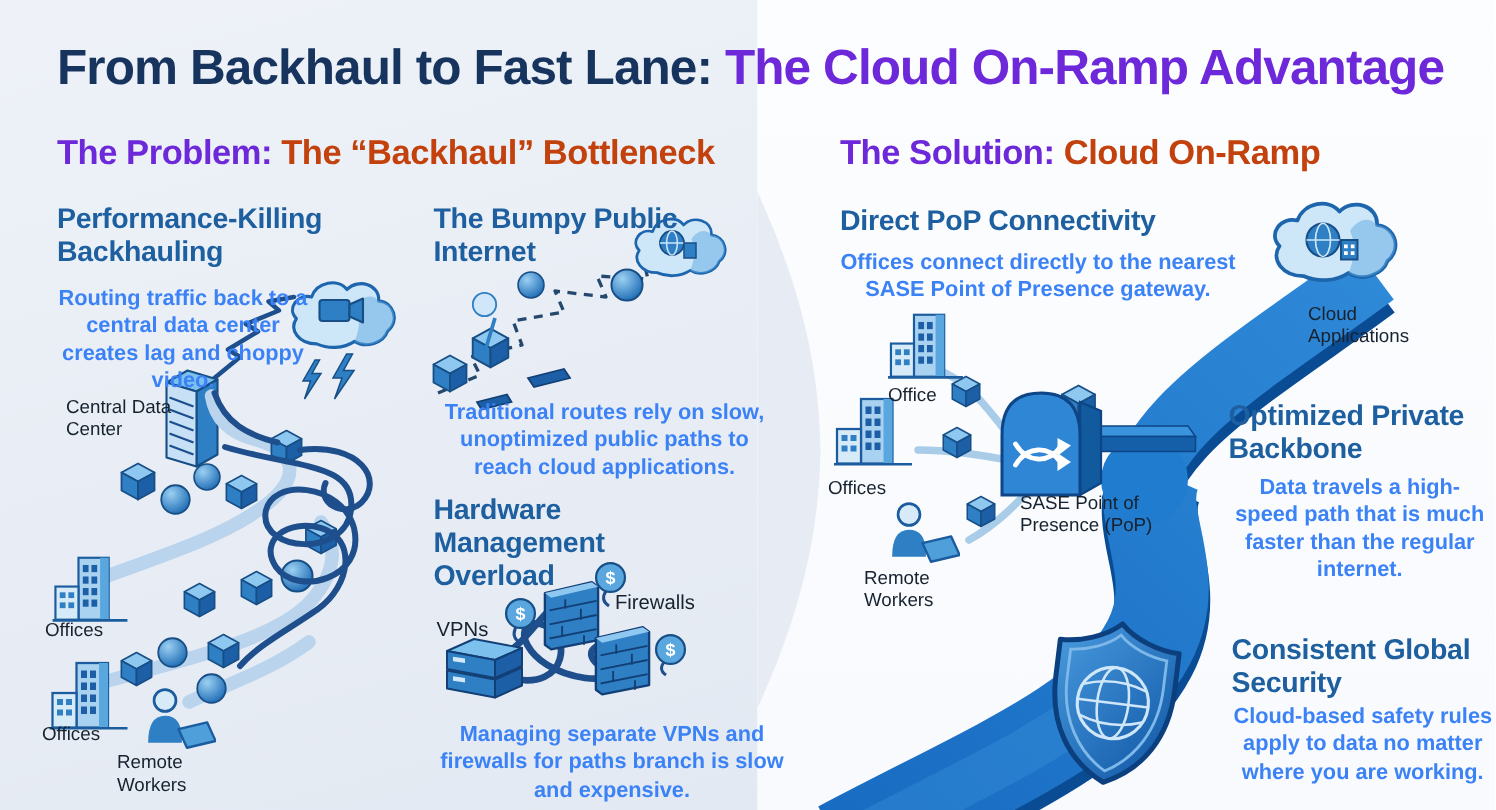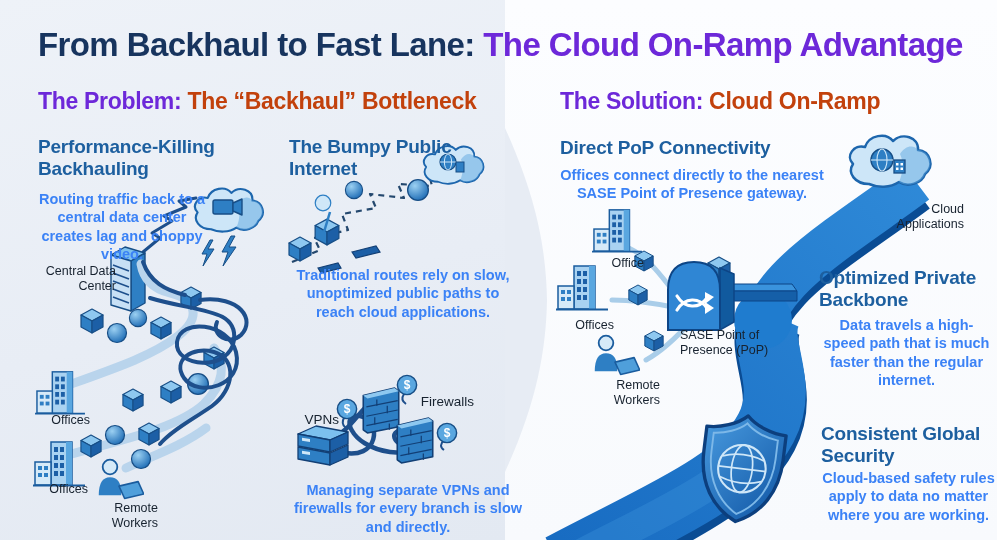--- a/index.html
+++ b/index.html
@@ -13,21 +13,21 @@
   svg{display:block;}
   svg text{font-family:"Liberation Sans",sans-serif;}
   .h1{font-size:33px;font-weight:700;letter-spacing:-0.6px;white-space:nowrap;}
   .h1 .pre{color:#17345e;}
   .h1 .hi{color:#6d28d9;margin-top:15px;}
   .h2{font-size:23px;font-weight:700;letter-spacing:-0.3px;white-space:nowrap;}
   .h2 .pre{color:#6d28d9;}
   .h2 .main{color:#c2410c;}
   .ih{font-size:19px;font-weight:700;color:#1d5f9f;line-height:1.16;letter-spacing:-0.2px;}
   .ib{font-size:14.5px;font-weight:700;color:#3b82f6;line-height:1.26;text-align:center;}
-  .lbl{font-size:12.5px;font-weight:500;color:#17222f;line-height:1.18;text-align:right;}
+  .lbl{font-size:12.5px;font-weight:500;color:#17222f;line-height:1.18;text-align:left;}
   .lbl.la{text-align:left;margin-left:22px;}
   .lbl.big{font-size:13.5px;}
 </style>
 </head>
 <body>
 
 <div class="stage">
 
   <div class="abs left-bg"></div>
   <div class="abs right-bg"></div>
@@ -266,21 +266,22 @@
   <div class="abs h2" style="left:560px;top:88px">
     <span class="pre">The Solution: </span><span class="main">Cloud On-Ramp</span>
   </div>
 
   <div class="abs ih" style="left:38px;top:136px;width:235px">Performance-Killing Backhauling</div>
   <div class="abs ib" style="left:38px;top:190px;width:168px">Routing traffic back to a central data center creates lag and choppy video.</div>
 
   <div class="abs ih" style="left:289px;top:136px;width:190px">The Bumpy Public Internet</div>
   <div class="abs ib" style="left:289px;top:266px;width:228px">Traditional routes rely on slow, unoptimized public paths to reach cloud applications.</div>
 
-  <div class="abs ib" style="left:289px;top:481px;width:238px">Managing separate VPNs and firewalls for every branch is slow and directly.</div>
+  <div class="abs ih" style="left:289px;top:330px;width:190px">Hardware Management Overload</div>
+  <div class="abs ib" style="left:289px;top:481px;width:238px">Managing separate VPNs and firewalls for paths branch is slow and expensive.</div>
 
   <div class="abs ih" style="left:560px;top:137px;width:270px">Direct PoP Connectivity</div>
   <div class="abs ib" style="left:560px;top:166px;width:264px">Offices connect directly to the nearest SASE Point of Presence gateway.</div>
 
   <div class="abs ih" style="left:819px;top:267px;width:178px">Optimized Private Backbone</div>
   <div class="abs ib" style="left:819px;top:316px;width:175px">Data travels a high-speed path that is much faster than the regular internet.</div>
 
   <div class="abs ih" style="left:821px;top:423px;width:178px">Consistent Global Security</div>
   <div class="abs ib" style="left:821px;top:469px;width:175px">Cloud-based safety rules apply to data no matter where you are working.</div>
 

